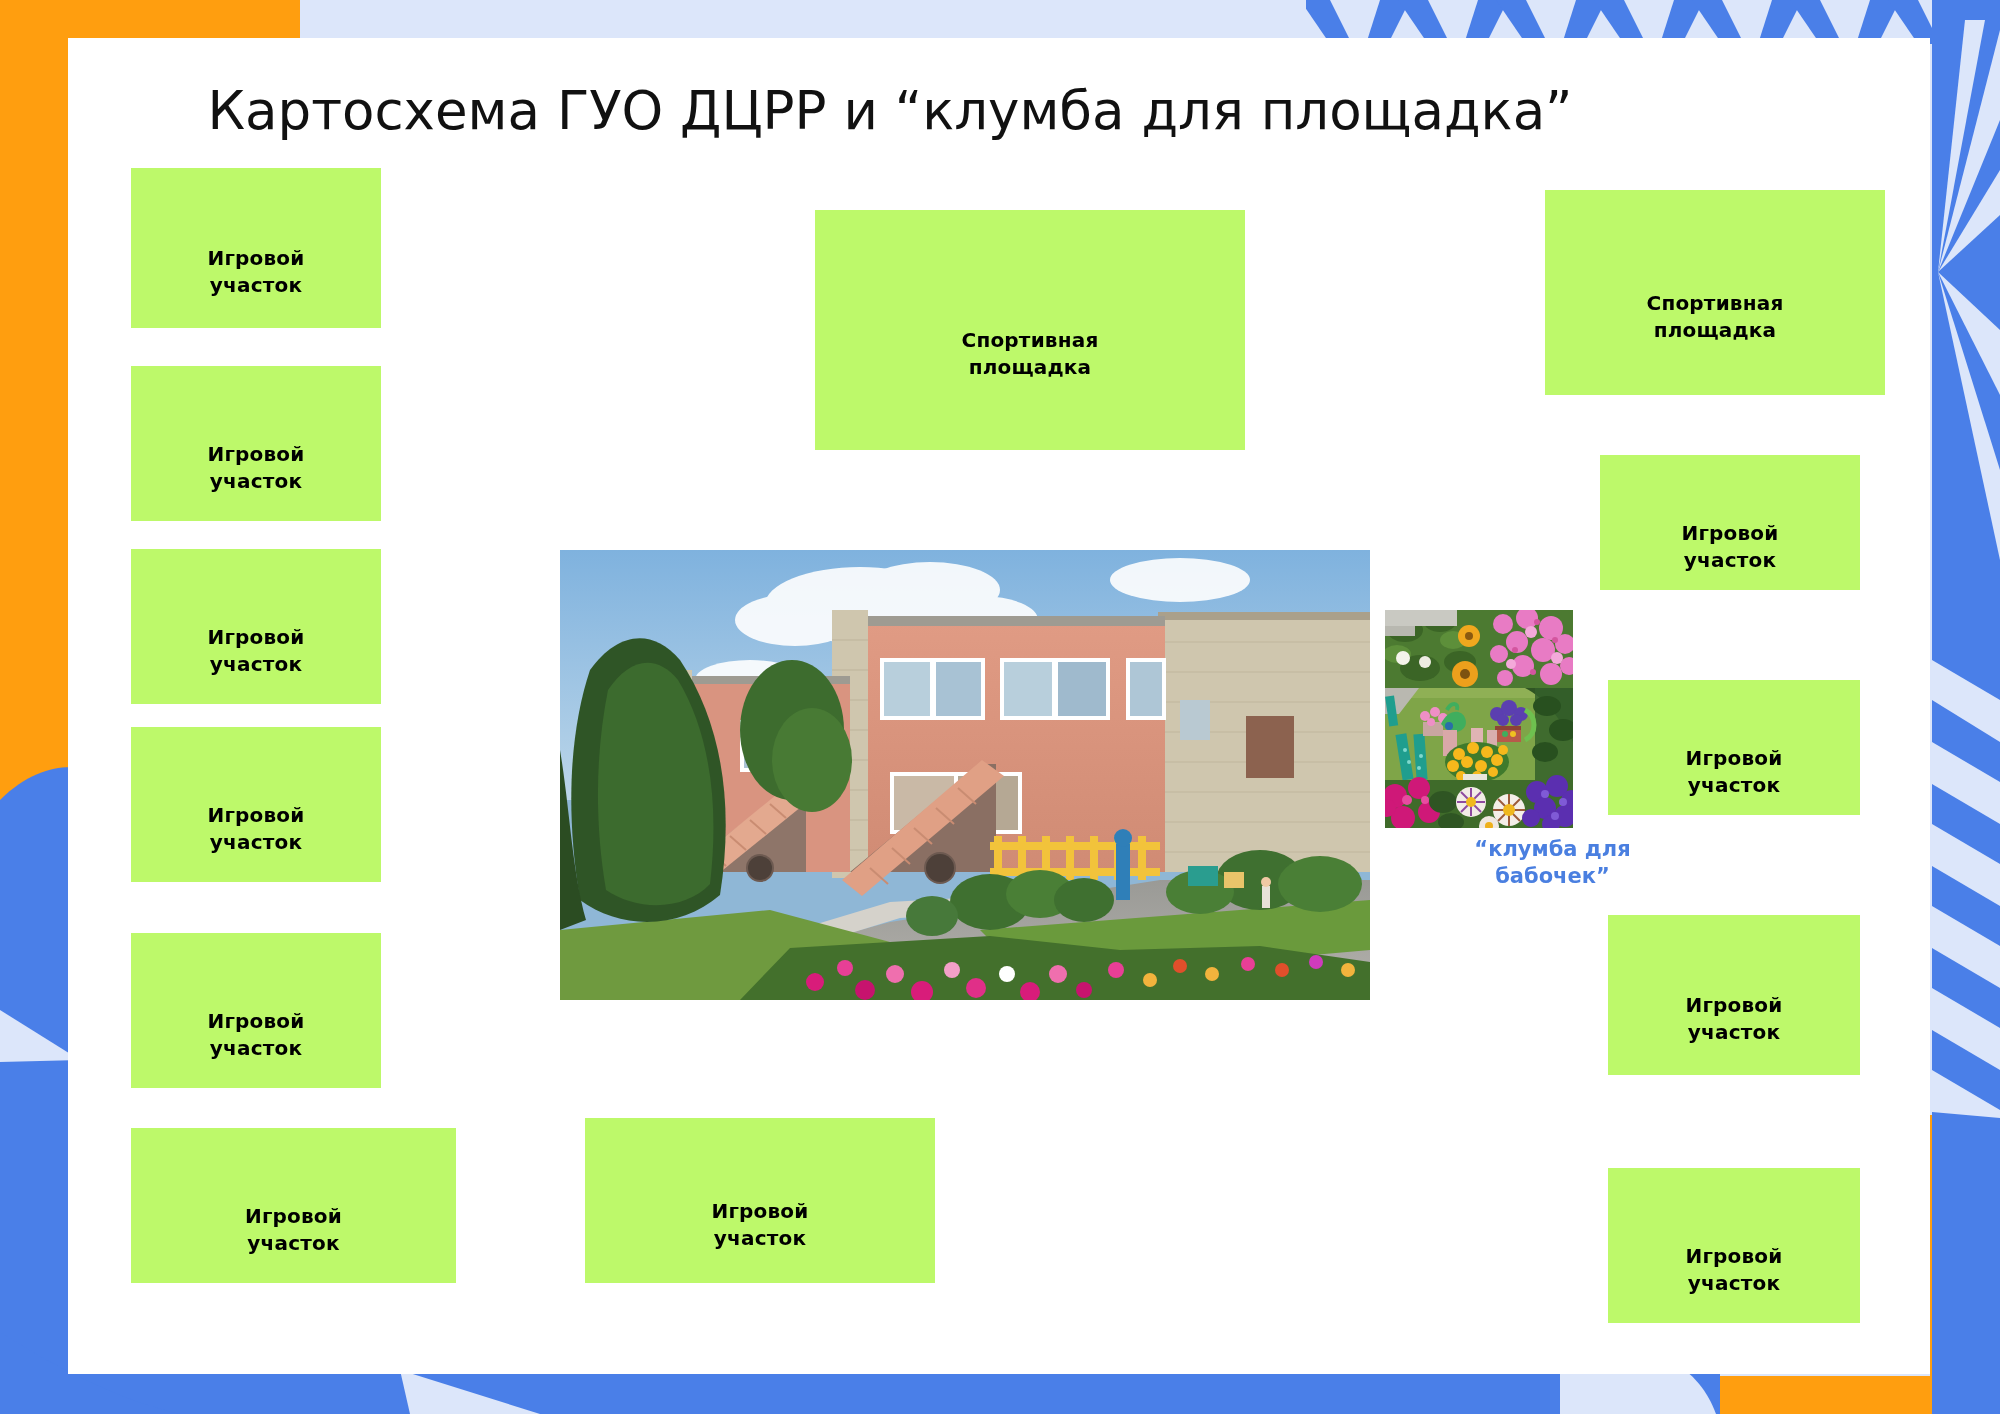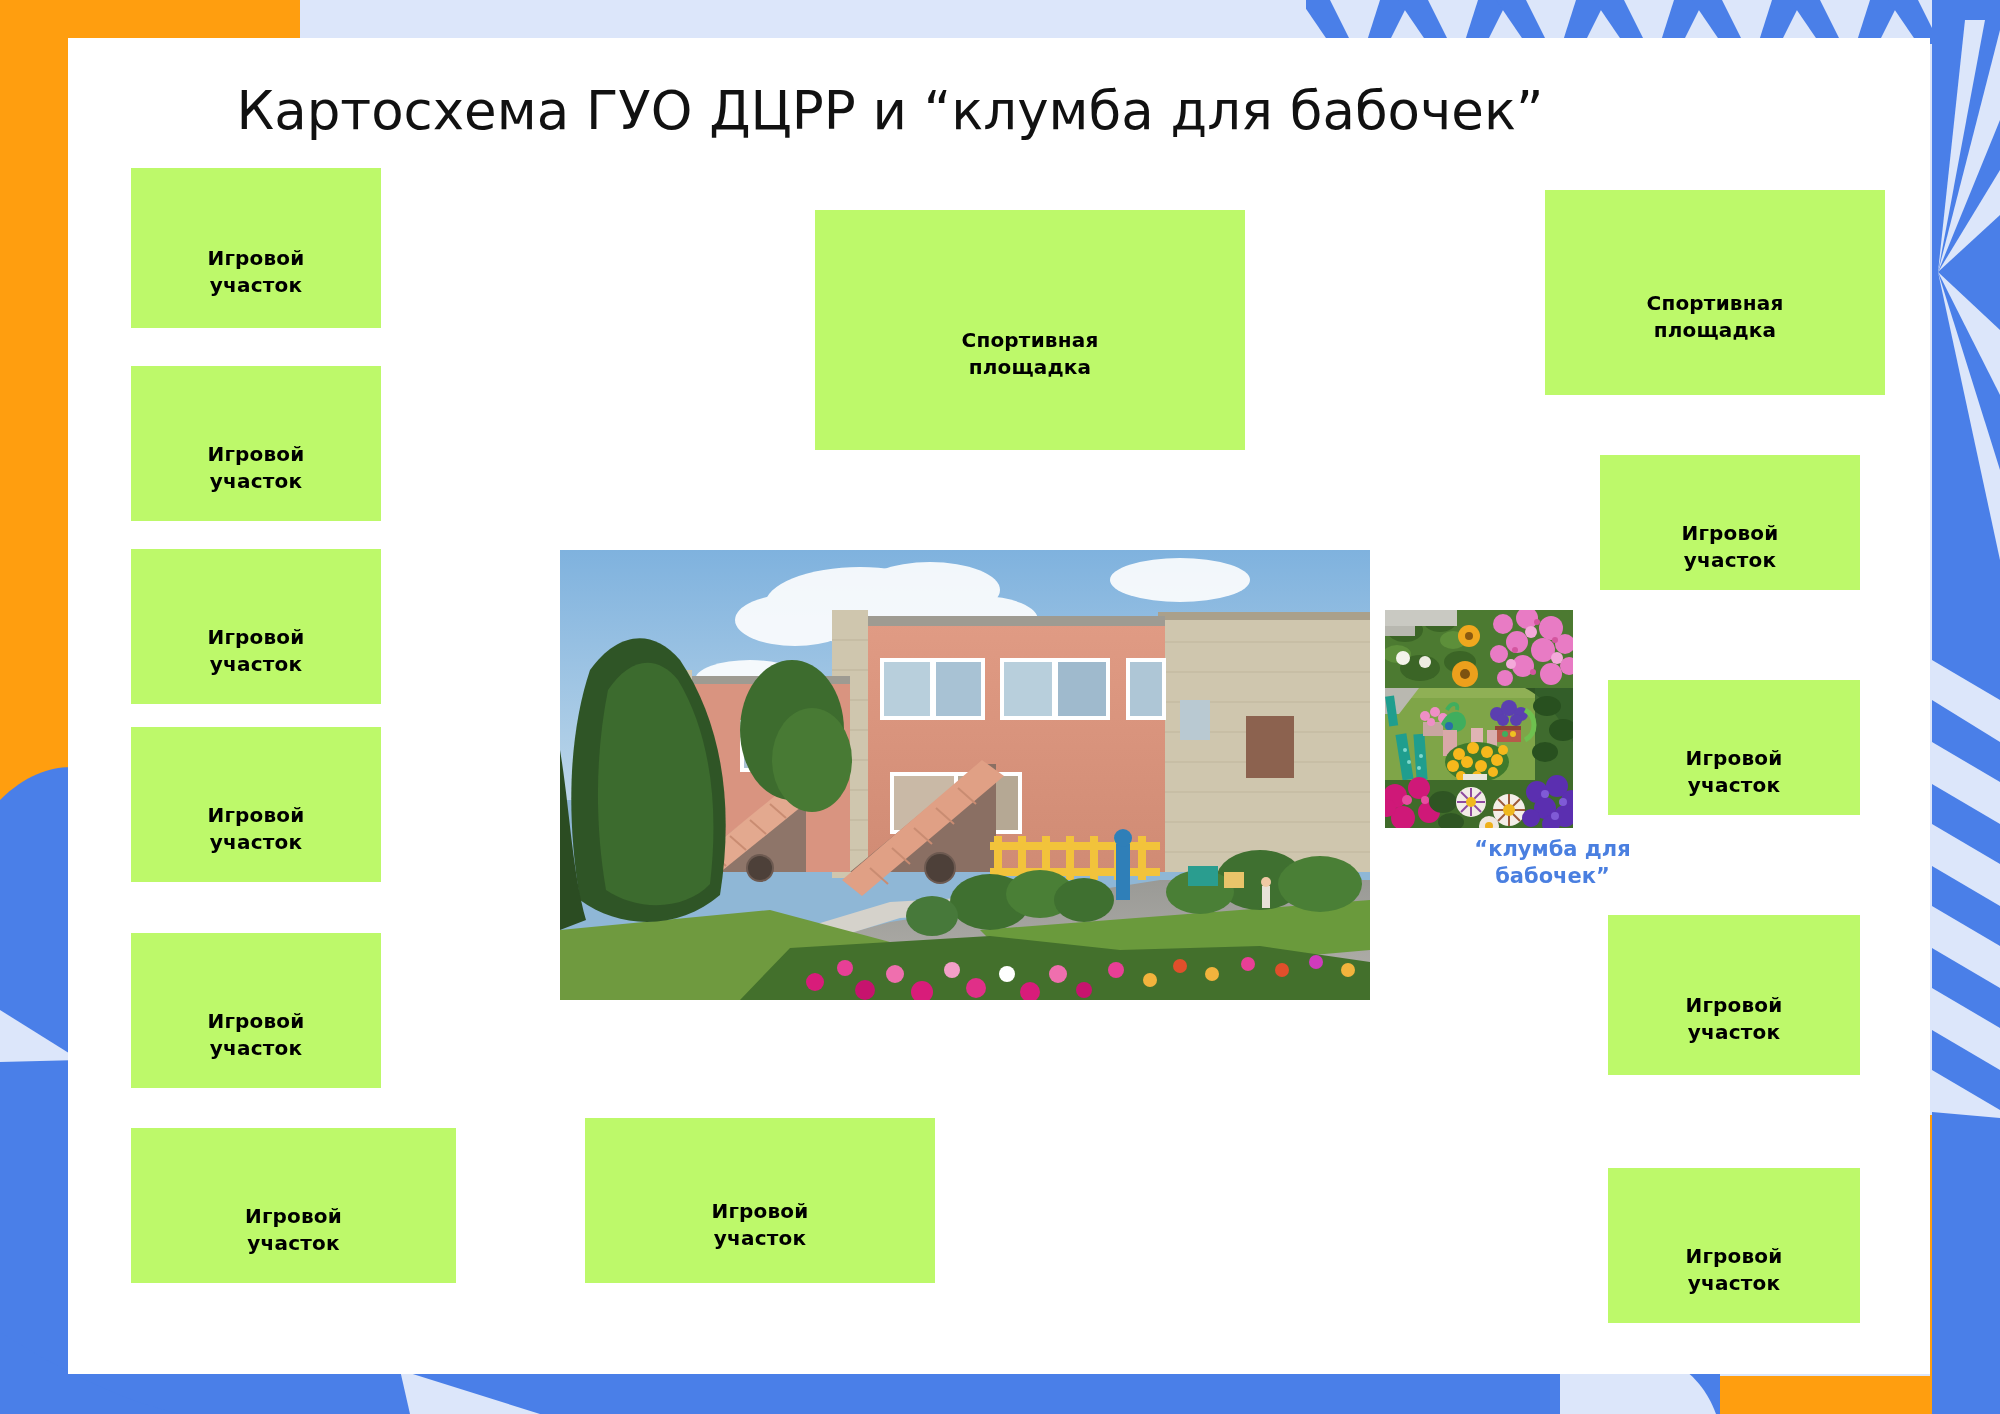--- a/index.html
+++ b/index.html
@@ -170,21 +170,21 @@
     <path d="M0 1010 L80 1060 L0 1062 Z" fill="#dce6fa"></path>
     <rect x="0" y="1332" width="1720" height="82" fill="#4a7fe8"></rect>
     <path d="M1560 1332 C 1660 1340, 1700 1370, 1716 1414 L1560 1414 Z" fill="#dce6fa"></path>
     <path d="M400 1370 L540 1414 L410 1414 Z" fill="#dce6fa"></path>
     <path d="M0 1332 L0 1414 L180 1414 C 120 1400, 60 1370, 0 1332 Z" fill="#4a7fe8"></path>
   </g>
 </svg>
 
 <div id="card"></div>
 
-<div id="page-title">Картосхема ГУО ДЦРР и “клумба для бабочек”</div>
+<div id="page-title">Картосхема ГУО ДЦРР и “клумба для площадка”</div>
 
 <div class="green-box" style="left:131px; top:168px; width:250px; height:160px;">
   <span class="gb-label">Игровой
 участок</span>
 </div>
 
 <div class="green-box" style="left:131px; top:366px; width:250px; height:155px;">
   <span class="gb-label">Игровой
 участок</span>
 </div>

